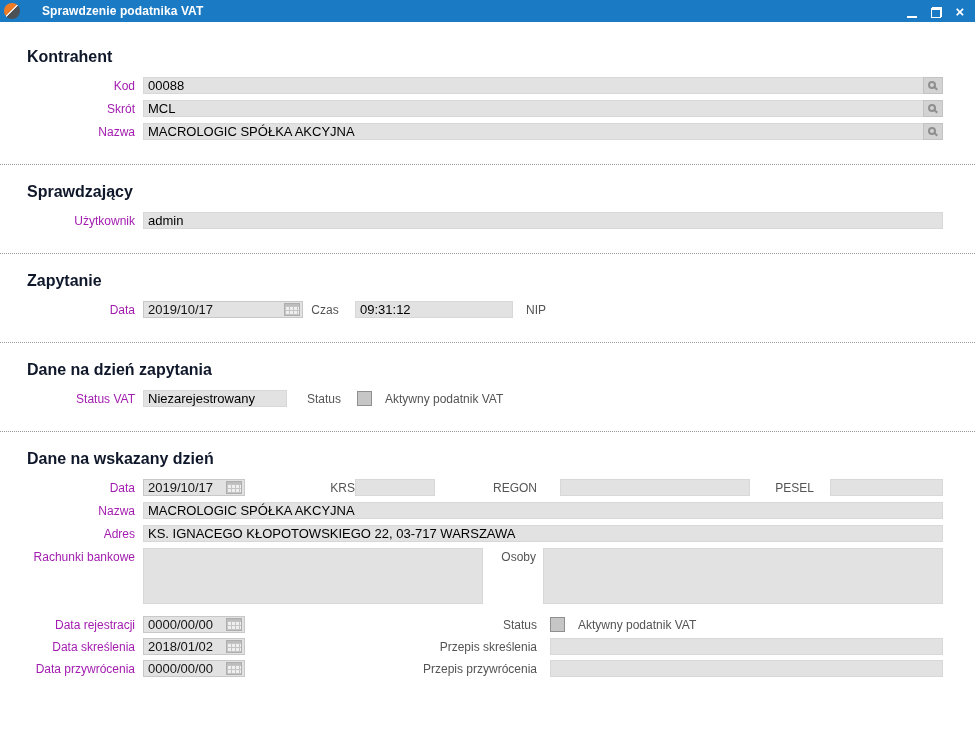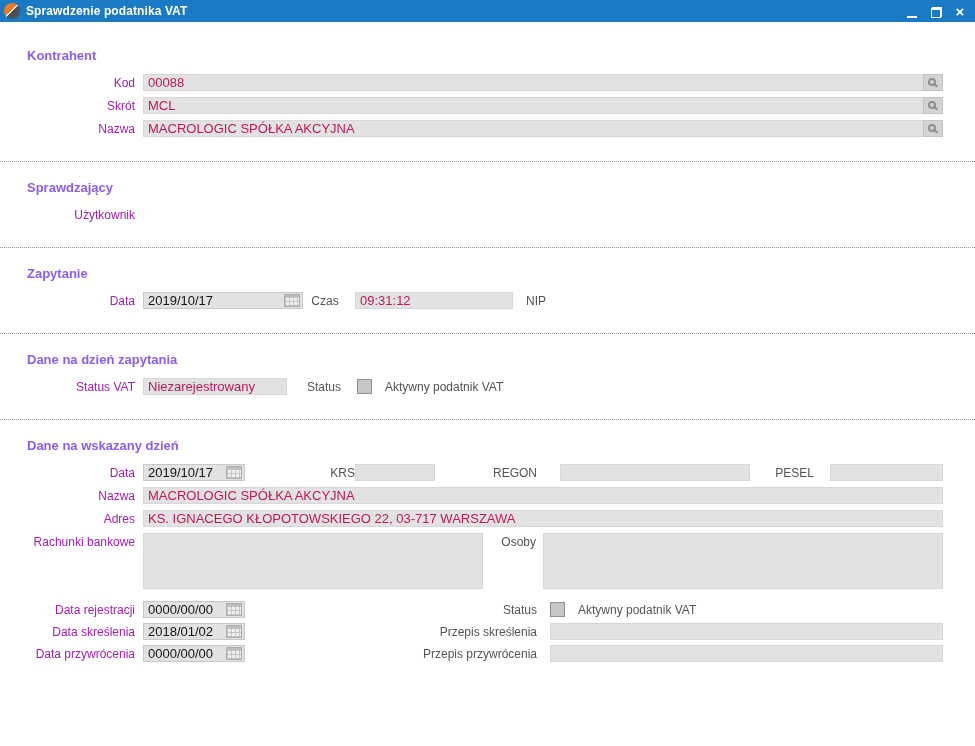--- a/index.html
+++ b/index.html
@@ -5,21 +5,21 @@
   * { margin:0; padding:0; box-sizing:border-box; }
   html,body { width:975px; height:746px; }
   body {
     font-family:"Liberation Sans", sans-serif;
     font-size:12px; background:#ffffff; color:#1a1a1a;
     overflow:hidden; position:relative;
   }
   
   .titlebar {
     height:22px; background:var(--titlebar,#1a7ac4);
-    display:flex; align-items:center; padding:0 8px 0 4px; gap:6px;
+    display:flex; align-items:center; padding:0 8px 0 4px; gap:22px;
   }
   .app-icon {
     width:16px; height:16px; border-radius:50%;
     background:linear-gradient(135deg, var(--logo_orange,#ee7c26) 0 45%, #e8e8e8 45% 53%, var(--logo_gray,#4c5156) 53% 100%);
     flex-shrink:0;
   }
   .win-title { color:#fff; font-weight:bold; font-size:12px; letter-spacing:.1px; }
   .win-controls { margin-left:auto; display:flex; align-items:center; gap:10px; }
   .ctl { width:14px; height:14px; display:flex; align-items:flex-end; justify-content:center; cursor:pointer; }
   .ico-min { width:10px; height:11px; border-bottom:2px solid #fff; }
@@ -28,30 +28,30 @@
     content:""; position:absolute; top:0; right:0; width:8px; height:7px;
     border:1px solid #fff; border-top-width:2px;
   }
   .ico-restore::after {
     content:""; position:absolute; bottom:0; left:0; width:8px; height:7px;
     border:1px solid #fff; border-top-width:2px; background:var(--titlebar,#1a7ac4);
   }
   .ico-close { color:#fff; font-weight:bold; font-size:15px; line-height:13px; }
   
   .content { padding:26px 32px 0 27px; }
-  .section-title { font-weight:bold; font-size:13px; color:#8b5cf6; margin-bottom:11px; }
+  .section-title { font-weight:bold; font-size:16px; color:#0f172a; margin-bottom:11px; }
   .sep { border-top:1px dotted #9a9a9a; height:0; margin:24px -32px 18px -27px; }
   .row { display:flex; align-items:center; margin-bottom:6px; min-height:17px; }
   .row.top { align-items:flex-start; }
   .row.top .lbl, .row.top .mlbl { padding-top:2px; }
   .lbl { width:116px; flex-shrink:0; text-align:right; padding-right:8px; color:#a21caf; }
   .mlbl { flex-shrink:0; text-align:right; color:#545454; }
   .inp, .ta {
     background:var(--field_bg,#e2e2e2); border:1px solid #d8d8d8;
-    font-family:"Liberation Sans",sans-serif; font-size:13px; color:#be185d;
+    font-family:"Liberation Sans",sans-serif; font-size:13px; color:#000000;
   }
   .inp { height:17px; padding:0 4px; line-height:15px; }
   .grow { flex:1 1 auto; min-width:0; }
   
   .search-wrap { flex:1 1 auto; display:flex; min-width:0; }
   .search-wrap .inp { flex:1 1 auto; min-width:0; border-right:none; }
   .search-btn {
     width:20px; height:17px; background:#d3d3d3; border:1px solid #c3c3c3;
     display:flex; align-items:center; justify-content:center; cursor:pointer; flex-shrink:0;
   }
@@ -151,20 +151,21 @@
         </span>
     </span>
   </div>
 
   <div class="sep"></div>
 
   <div class="section-title">Sprawdzający</div>
 
   <div class="row">
     <span class="lbl">Użytkownik</span>
+    <input class="inp grow" readonly="" value="admin" style="">
   </div>
 
   <div class="sep"></div>
 
   <div class="section-title">Zapytanie</div>
 
   <div class="row">
     <span class="lbl">Data</span>
     <span class="date-wrap w160">
       <input class="date-inp" readonly="" value="2019/10/17" style="">

